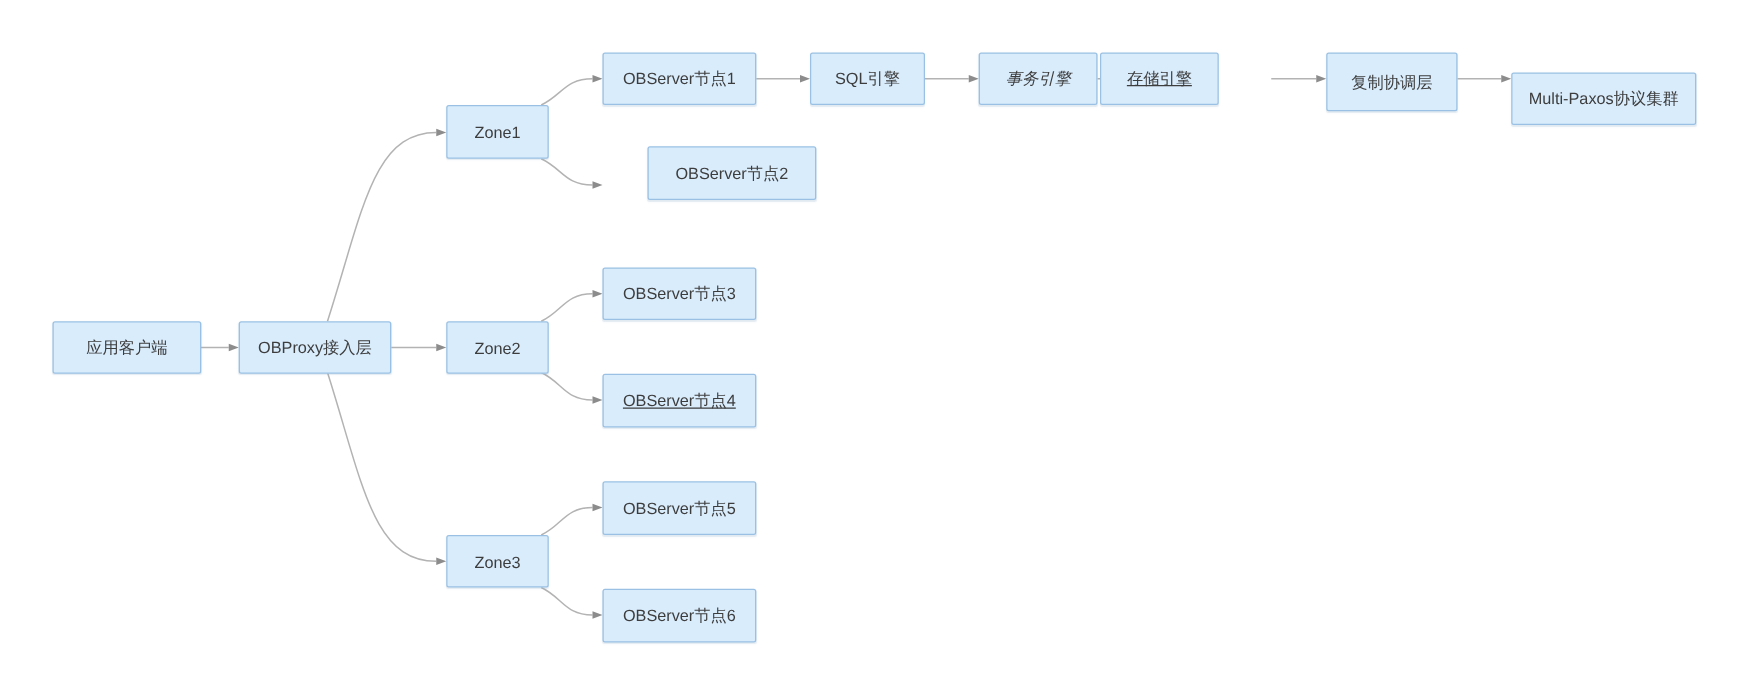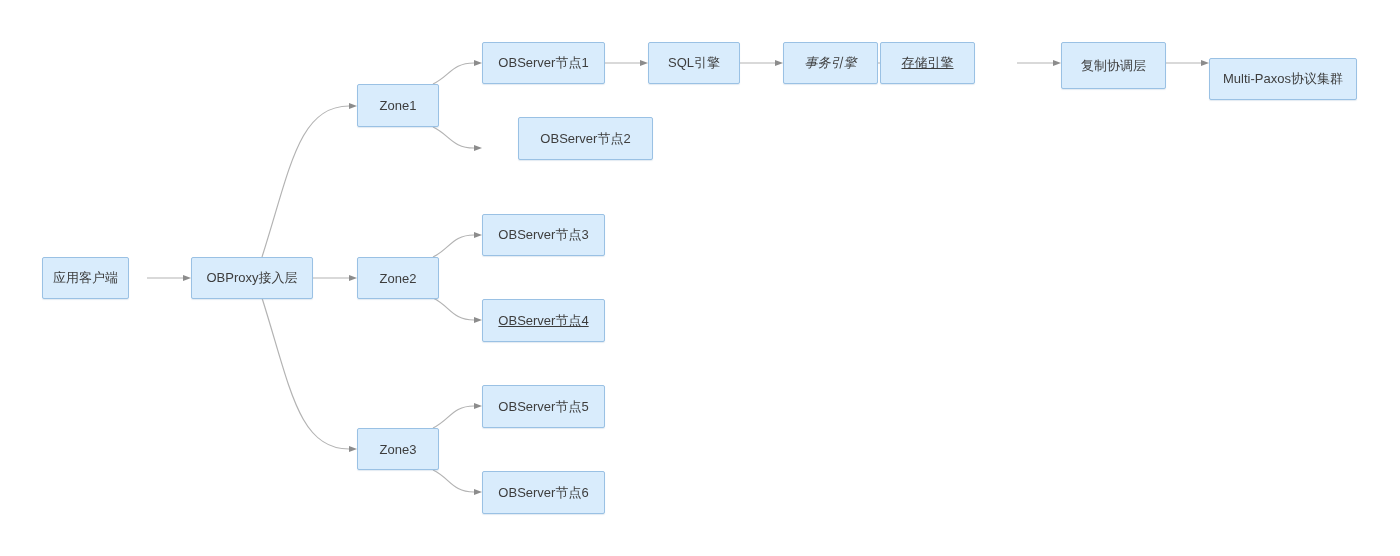--- a/index.html
+++ b/index.html
@@ -59,21 +59,21 @@
     <path class="edge" marker-end="url(#arrow)" d="M433,428 C450,420 452,406 474,406"></path>
     <path class="edge" marker-end="url(#arrow)" d="M433,470 C450,478 452,492 474,492"></path>
 
     <path class="edge" marker-end="url(#arrow)" d="M605,63 H640"></path>
     <path class="edge" marker-end="url(#arrow)" d="M740,63 H775"></path>
     <path class="edge" marker-end="url(#arrow)" d="M878,63 H914"></path>
     <path class="edge" marker-end="url(#arrow)" d="M1017,63 H1053"></path>
     <path class="edge" marker-end="url(#arrow)" d="M1166,63 H1201"></path>
   </svg>
 
-  <div class="node" style="left:42px;  top:257px; width:87px; height:42px;">应用客户端</div>
+  <div class="node" style="left:42px;  top:257px; width:119px; height:42px;">应用客户端</div>
 
   <div class="node" style="left:191px; top:257px; width:122px; height:42px;">OBProxy接入层</div>
 
   <div class="node" style="left:357px; top:84px;  width:82px;  height:43px;text-align:center;">Zone1</div>
 
   <div class="node" style="left:357px; top:257px; width:82px;  height:42px;">Zone2</div>
 
   <div class="node" style="left:357px; top:428px; width:82px;  height:42px;">Zone3</div>
 
   <div class="node" style="left:482px; top:42px;  width:123px; height:42px;">OBServer节点1</div>

